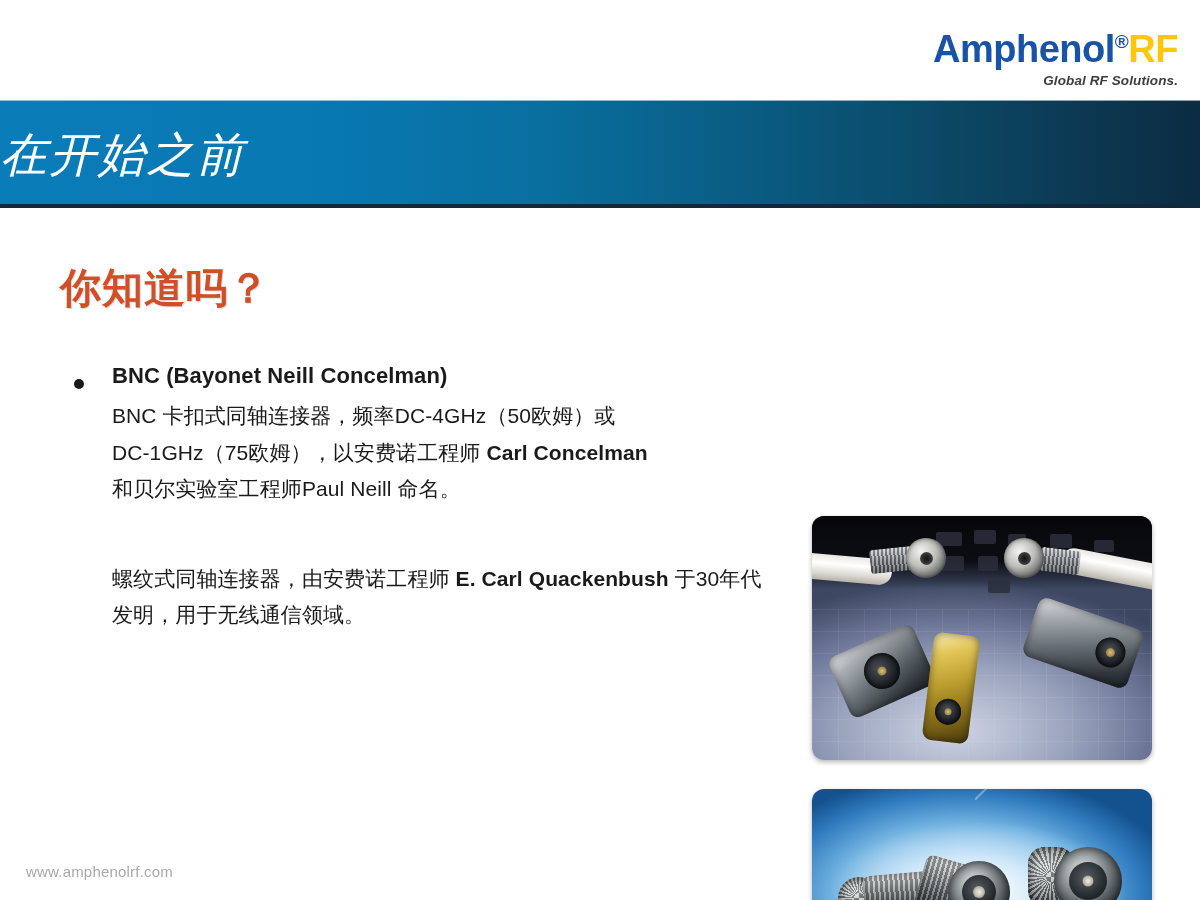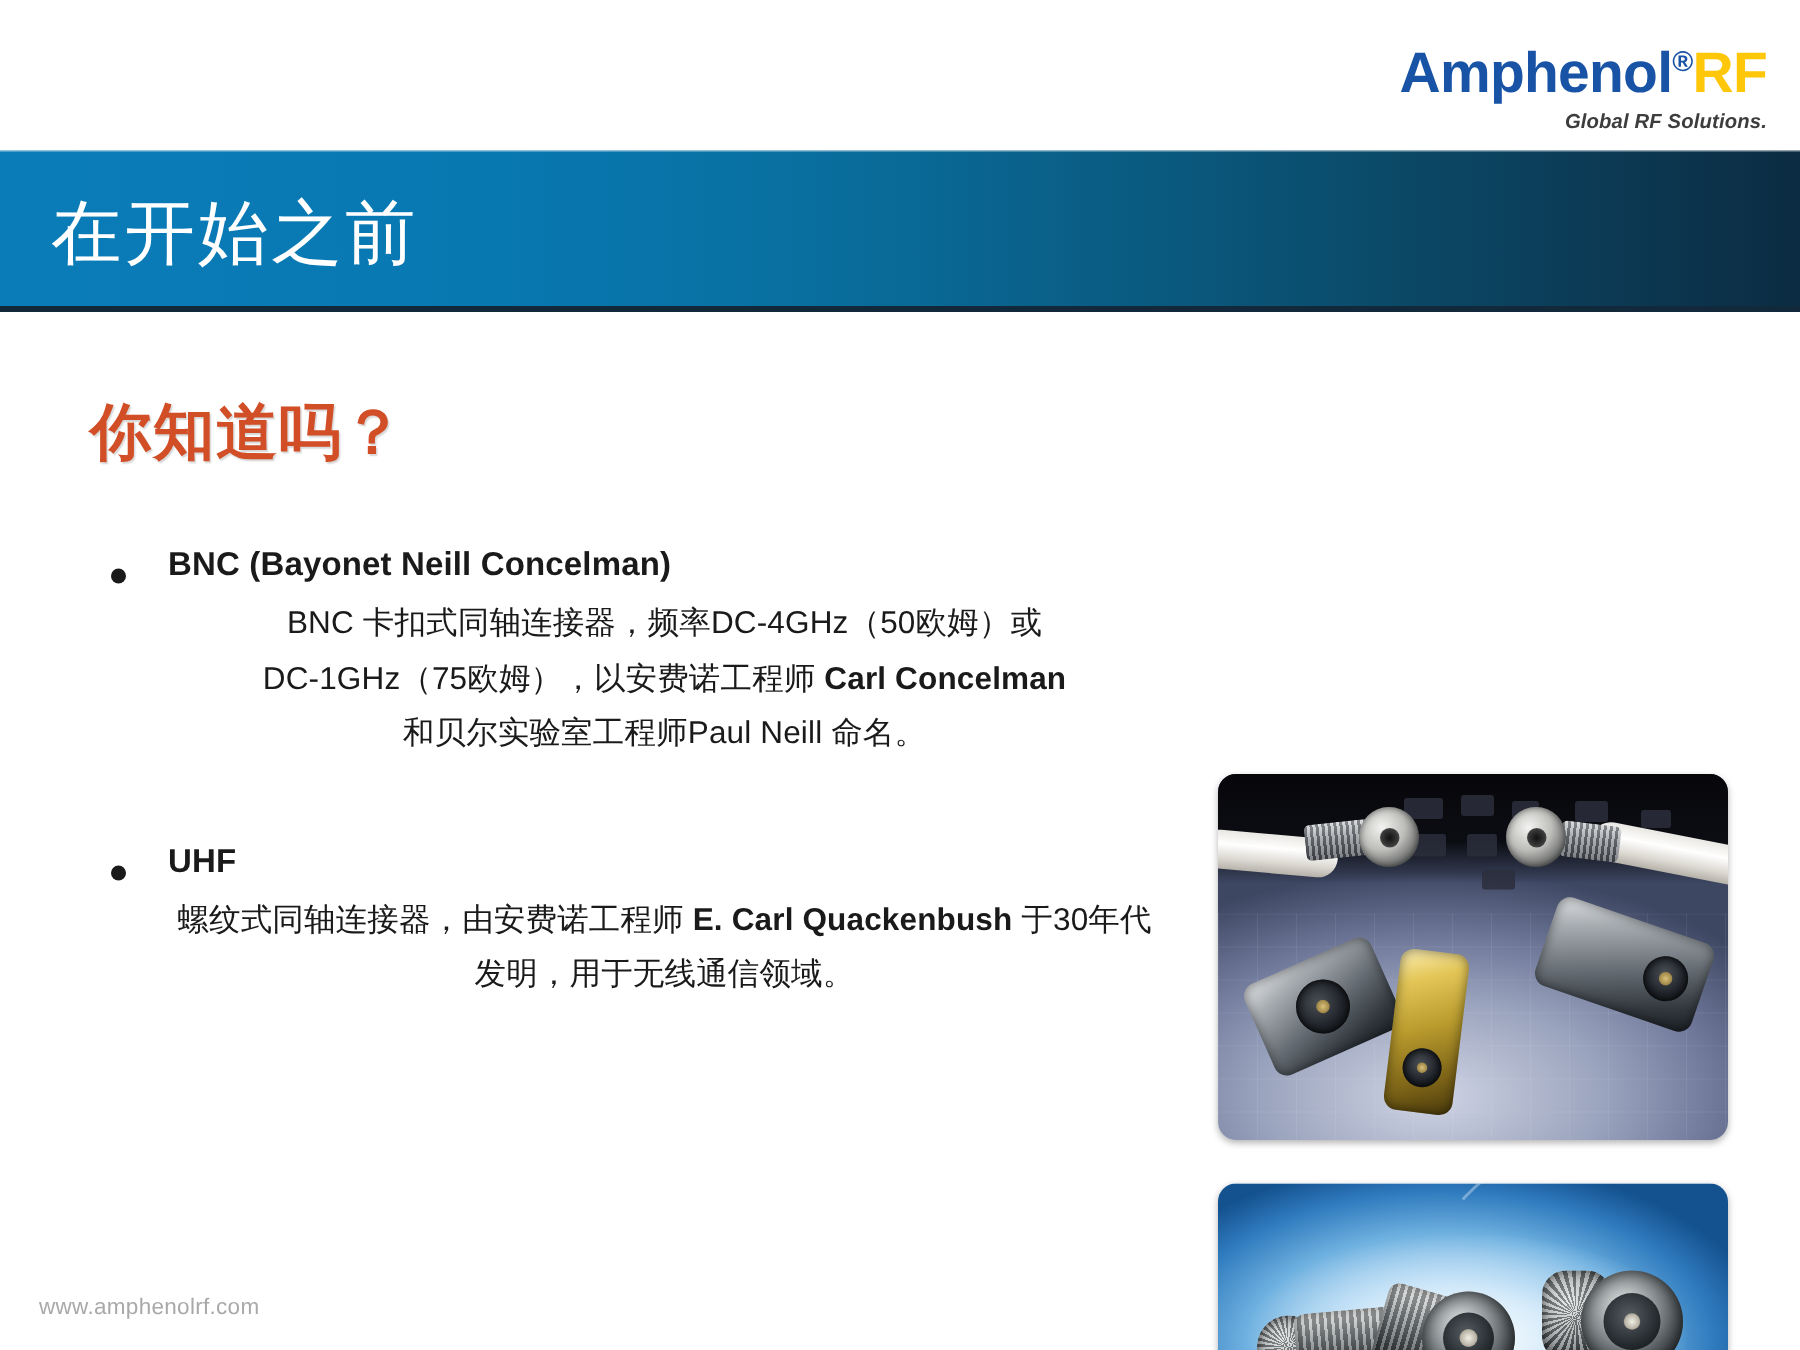--- a/index.html
+++ b/index.html
@@ -81,24 +81,24 @@
     position: absolute;
     left: 0; right: 0; bottom: -4px;
     height: 4px;
     background: #12293B;
   }
   .title-text {
     color: #ffffff;
     font-size: 47px;
     font-weight: 400;
     letter-spacing: 2px;
-    padding-left: 34px;
     line-height: 1;
     position: relative;
     top: 2px;
+    font-style: italic;
   }
 
   
   .content {
     position: absolute;
     left: 0; right: 0;
     top: 208px;
     bottom: 0;
   }
 
@@ -143,21 +143,20 @@
     font-size: 22px;
     font-weight: 700;
     letter-spacing: 0.1px;
     line-height: 1.2;
   }
   .bullet-body {
     margin-left: 38px;
     font-size: 21px;
     line-height: 1.72;
     letter-spacing: 0.1px;
-    text-align: center;
   }
   .bullet-body .b { font-weight: 700; }
 
   
   .photo {
     position: absolute;
     border-radius: 12px;
     overflow: hidden;
     box-shadow: 0 2px 5px rgba(0,0,0,0.30);
   }
@@ -350,24 +349,20 @@
           <span class="bullet-title">BNC (Bayonet Neill Concelman)</span>
         </div>
         <div class="bullet-body">
           <span>BNC 卡扣式同轴连接器，频率DC-4GHz（50欧姆）或</span><br>
           <span>DC-1GHz（75欧姆），以安费诺工程师 </span><span class="b">Carl Concelman</span><br>
           <span>和贝尔实验室工程师Paul Neill 命名。</span>
         </div>
       </div>
 
       <div class="bullet-group">
-        <div class="bullet-head">
-          <span class="bullet-dot"></span>
-          <span class="bullet-title">UHF</span>
-        </div>
         <div class="bullet-body">
           <span>螺纹式同轴连接器，由安费诺工程师 </span><span class="b">E. Carl Quackenbush</span><span> 于30年代发明，用于无线通信领域。</span>
         </div>
       </div>
 
     </div>
 
     <div class="photo photo-bnc">
       <div class="dark-top"></div>
       <div class="circuit-bg"></div>

